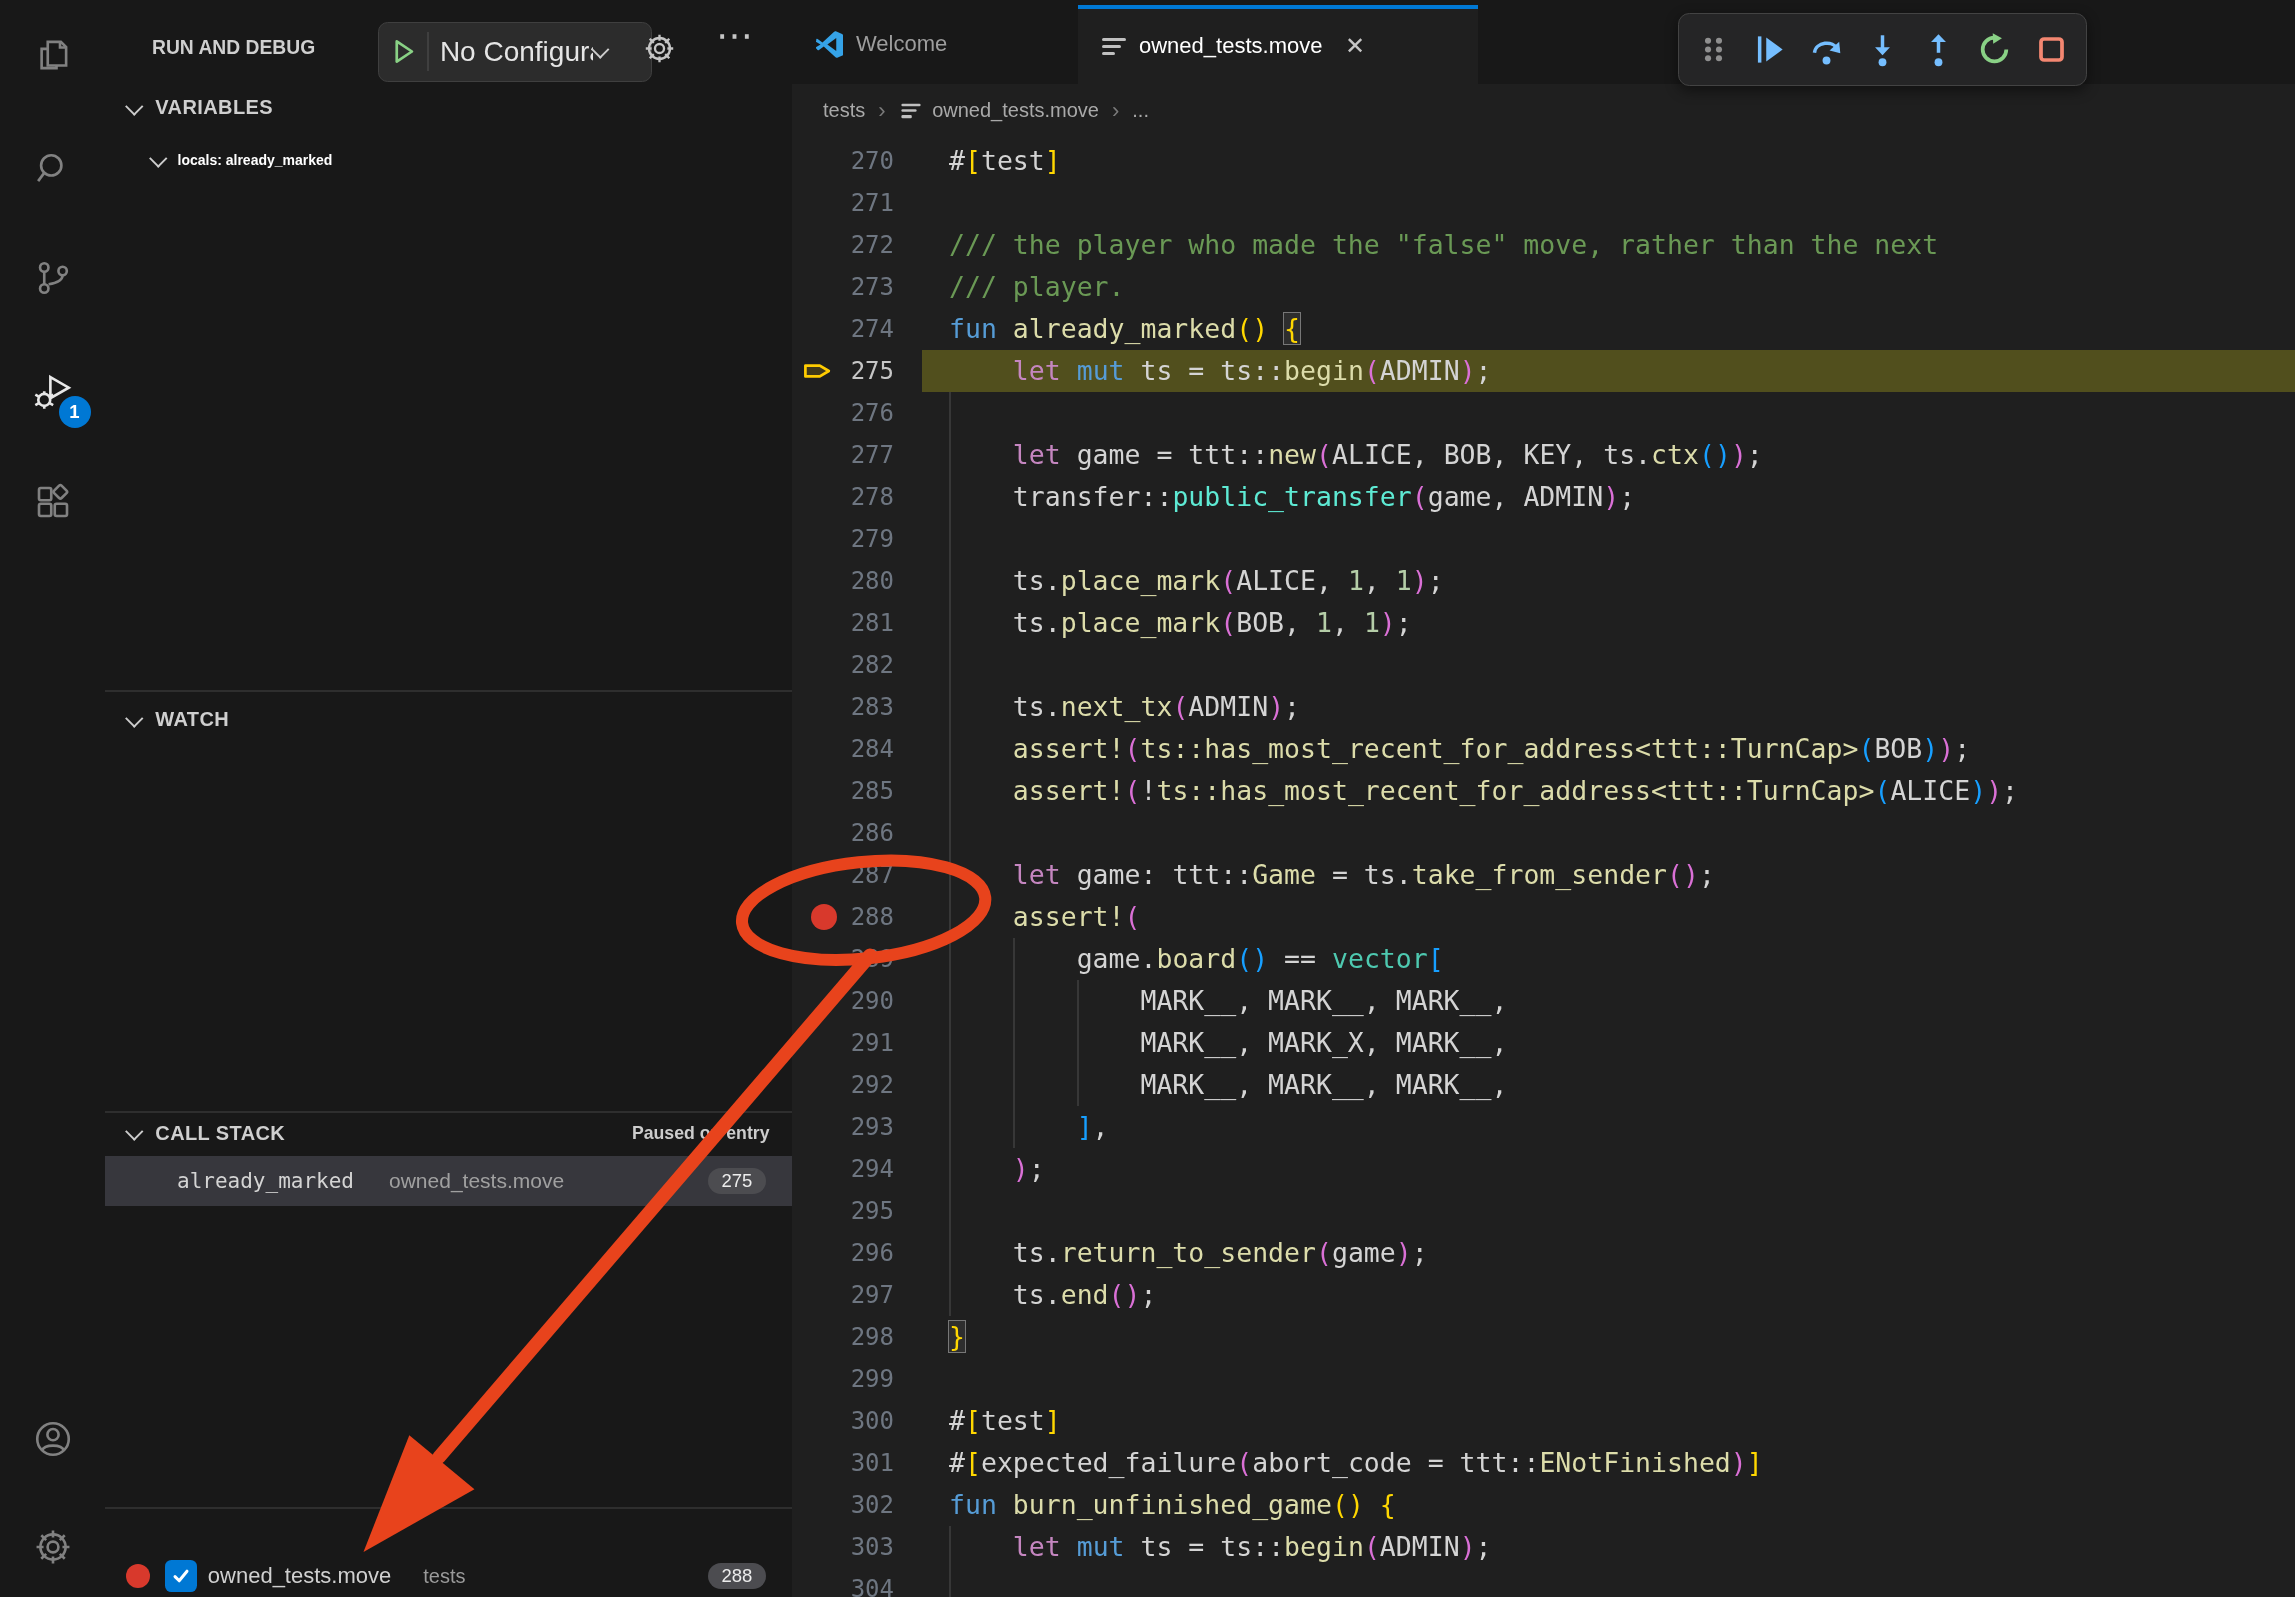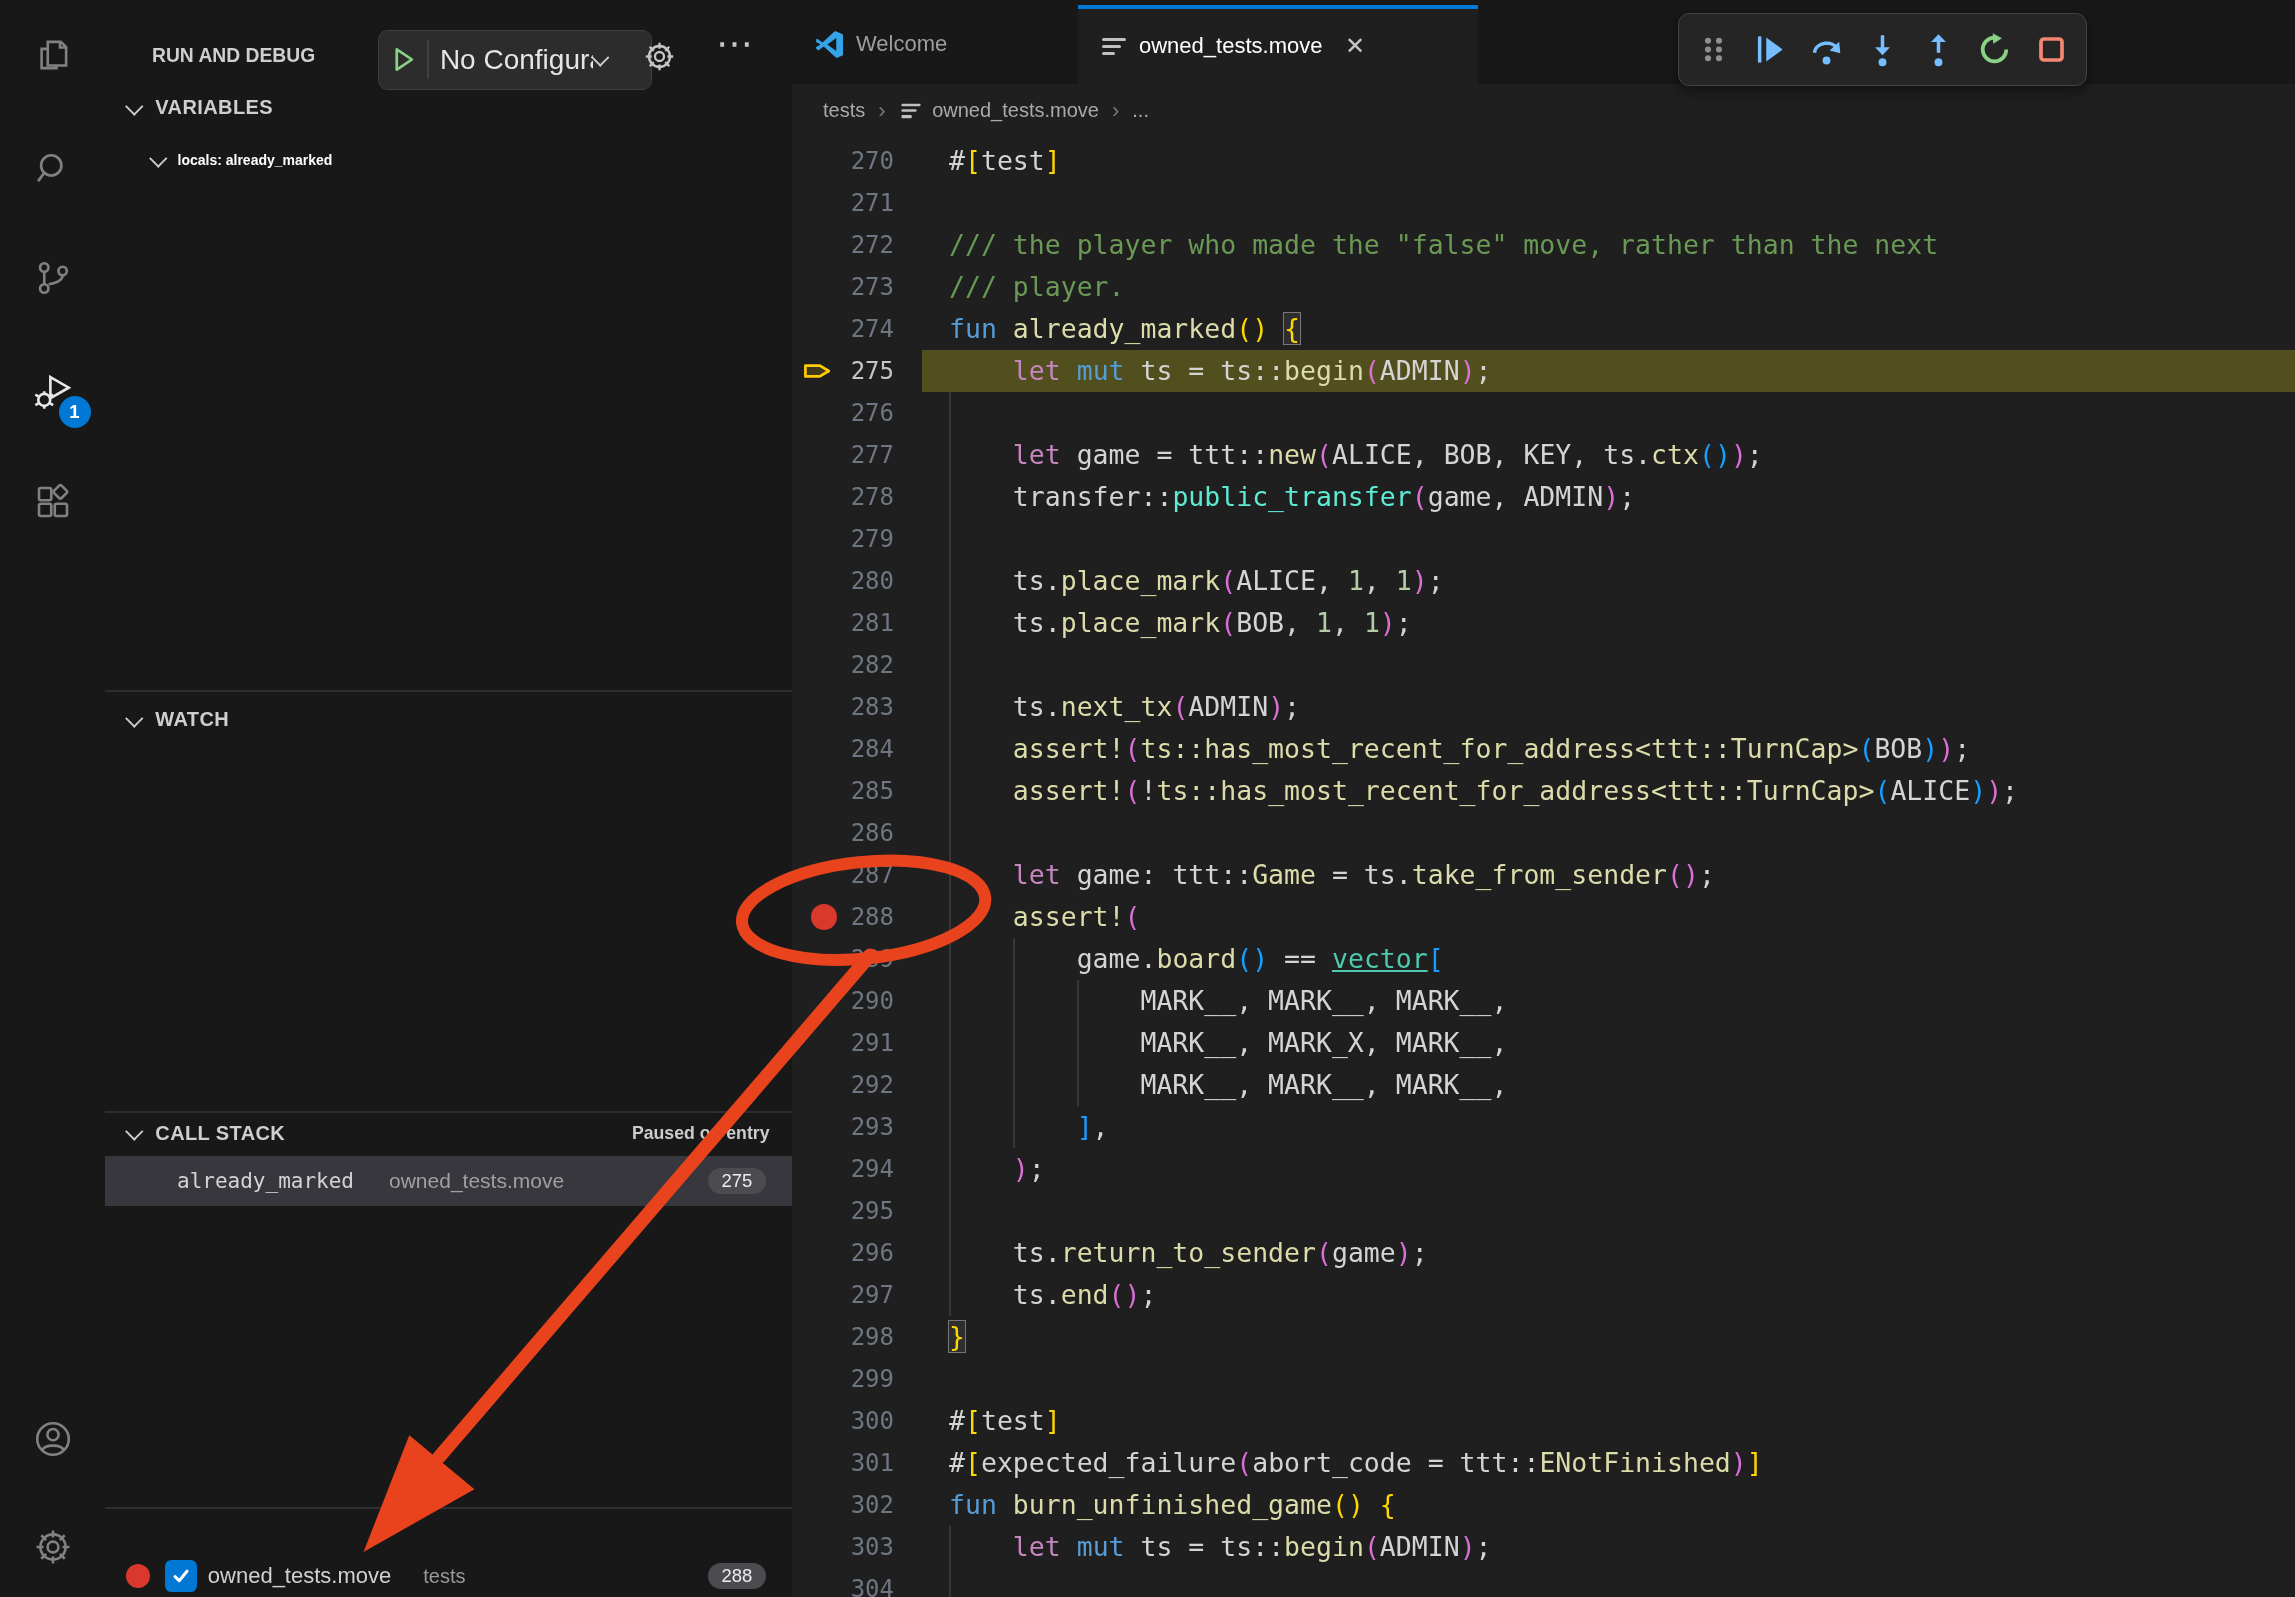--- a/index.html
+++ b/index.html
@@ -7,21 +7,21 @@
         font-family:"Liberation Sans",sans-serif;color:#cccccc;-webkit-font-smoothing:antialiased;}
   
   .activitybar{position:absolute;left:0;top:0;width:105px;height:100%;background:#181818;border-right:0.8px solid #252525;}
   .act-item{position:absolute;left:0;width:105px;height:88px;display:flex;align-items:center;justify-content:center;}
   .act-item svg{width:42px;height:42px;stroke:#818181;fill:none;stroke-width:1.5;}
   .act-item.active svg{stroke:#e7e7e7;}
   .act-badge{position:absolute;right:14.5px;bottom:8px;min-width:32px;height:32px;border-radius:16px;
              background:#0078d4;color:#fff;font-size:18.5px;font-weight:700;display:flex;align-items:center;justify-content:center;}
   
   .sidebar{position:absolute;left:105px;top:0;width:687px;height:100%;background:#181818;border-right:1.6px solid #2b2b2b;}
-  .pane-header{position:absolute;left:0;top:16px;width:100%;height:80px;text-decoration:underline;}
+  .pane-header{position:absolute;left:0;top:8px;width:100%;height:80px;text-decoration:underline;}
   .pane-title{position:absolute;left:47px;top:0;height:80px;display:flex;align-items:center;font-size:19.3px;font-weight:600;color:#cfcfcf;}
   .config-dropdown{position:absolute;left:273px;top:13.7px;width:272px;height:58px;background:#2c2c2c;border:1.6px solid #3f3f3f;
                    border-radius:9.7px;display:flex;align-items:center;overflow:hidden;}
   .config-dropdown .play{margin:0 9.7px 0 11.3px;flex:none;}
   .config-sep{width:1.6px;height:39px;background:#3f3f3f;margin-right:11.3px;flex:none;}
   .config-label{font-size:28px;color:#e5e5e5;white-space:nowrap;overflow:hidden;max-width:153px;}
   .chev{display:inline-block;width:10.5px;height:10.5px;border-right:2.4px solid #cccccc;border-bottom:2.4px solid #cccccc;transform:rotate(45deg);flex:none;}
   .config-dropdown .chev{margin:-4.8px 11.3px 0 1.6px;}
   .hdr-gear{position:absolute;left:537px;top:22.5px;}
   .hdr-more{position:absolute;left:611px;top:6.4px;font-size:37px;color:#c5c5c5;letter-spacing:1.6px;}
@@ -317,21 +317,21 @@
         <div class="code-row">
           <div class="guide" style="left: 157px;"></div>
           <div class="bp-dot"></div>
           <span class="lnum">288</span>
           <span class="ltext"><span style="color: rgb(212, 212, 212);">    </span><span style="color: rgb(220, 220, 170);">assert!</span><span style="color: rgb(218, 112, 214);">(</span></span>
         </div>
         <div class="code-row">
           <div class="guide" style="left: 157px;"></div>
           <div class="guide" style="left: 221px;"></div>
           <span class="lnum">289</span>
-          <span class="ltext"><span style="color: rgb(212, 212, 212);">        game.</span><span style="color: rgb(220, 220, 170);">board</span><span style="color: rgb(23, 159, 255);">(</span><span style="color: rgb(23, 159, 255);">)</span><span style="color: rgb(212, 212, 212);"> == </span><span style="color: rgb(78, 201, 176); text-decoration: underline;">vector</span><span style="color: rgb(23, 159, 255);">[</span></span>
+          <span class="ltext"><span style="color: rgb(212, 212, 212);">        game.</span><span style="color: rgb(220, 220, 170);">board</span><span style="color: rgb(23, 159, 255);">(</span><span style="color: rgb(23, 159, 255);">)</span><span style="color: rgb(212, 212, 212);"> == </span><span style="color: rgb(78, 201, 176);">vector</span><span style="color: rgb(23, 159, 255);">[</span></span>
         </div>
         <div class="code-row">
           <div class="guide" style="left: 157px;"></div>
           <div class="guide" style="left: 221px;"></div>
           <div class="guide" style="left: 285px;"></div>
           <span class="lnum">290</span>
           <span class="ltext"><span style="color: rgb(212, 212, 212);">            MARK__, MARK__, MARK__,</span></span>
         </div>
         <div class="code-row">
           <div class="guide" style="left: 157px;"></div>

